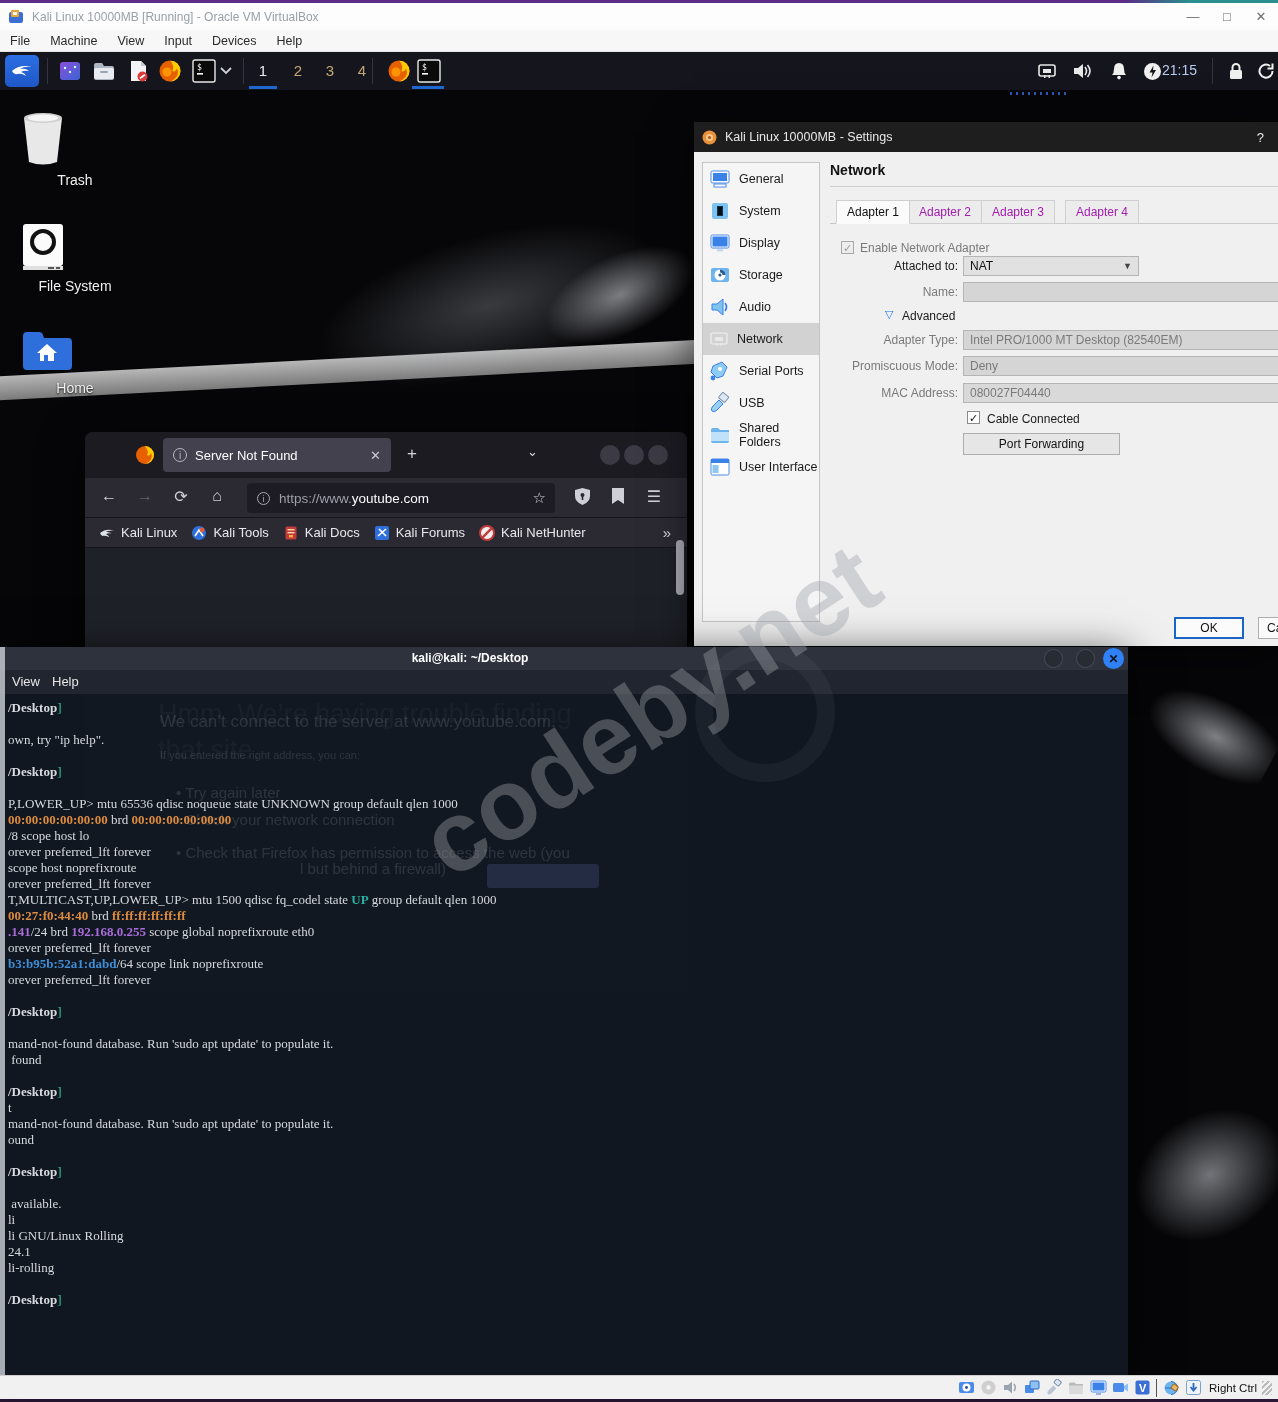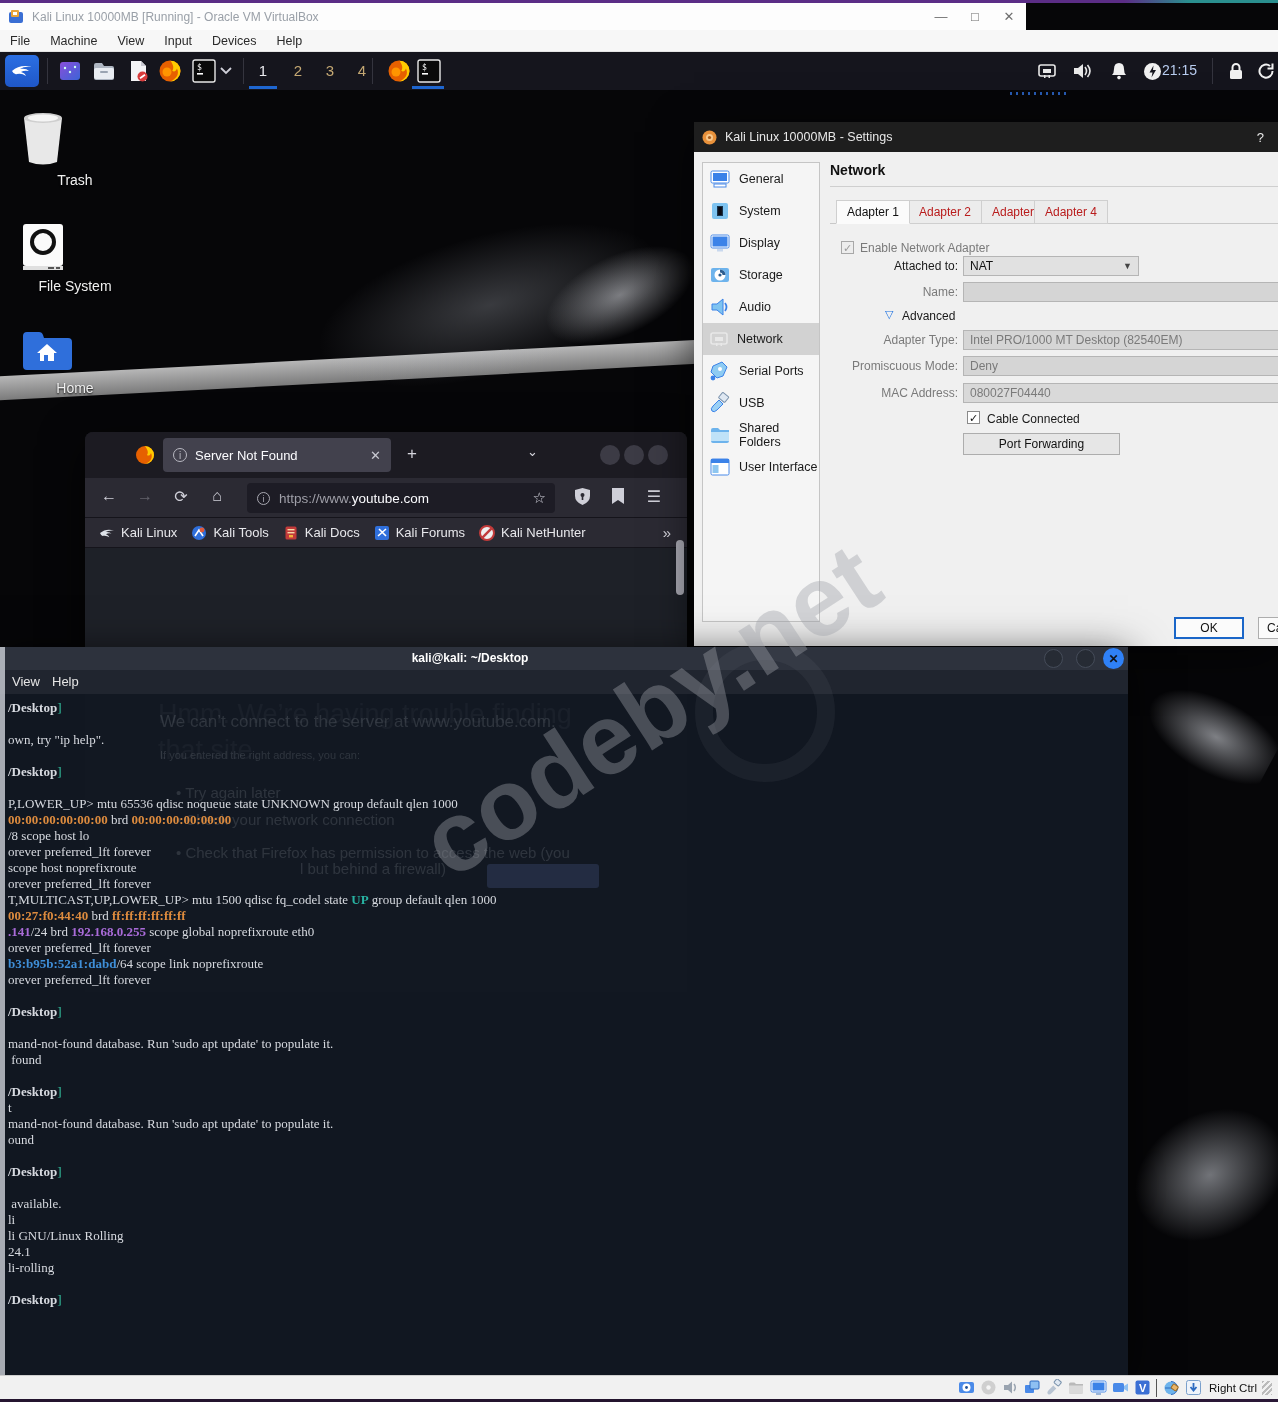--- a/index.html
+++ b/index.html
@@ -4,21 +4,21 @@
 <style>
   html,body{margin:0;padding:0;background:#000;}
   *{box-sizing:border-box;}
   #screen{position:relative;width:1278px;height:1402px;overflow:hidden;
     font-family:"Liberation Sans",sans-serif;background:#060608;}
   .abs{position:absolute;}
 
   
   #top-strip{left:0;top:0;width:1278px;height:3px;
     background:linear-gradient(90deg,#5b2d86 0%,#5b2d86 88%,#2a8f8f 93%,#2a8f8f 100%);}
-  #host-titlebar{left:0;top:3px;width:1026px;height:27px;background:#fdfdfd;color:#8a8f98;
+  #host-titlebar{left:0;top:3px;width:1278px;height:27px;background:#fdfdfd;color:#8a8f98;
     font-size:12px;display:flex;align-items:center;}
   #host-title{margin-left:8px;color:#9aa0a8;}
   .hostctl{width:34px;height:24px;display:flex;align-items:center;justify-content:center;color:#6e6e6e;font-size:13px;}
   #host-menubar{left:0;top:30px;width:1278px;height:22px;background:#f7f7f7;display:flex;align-items:center;
     font-size:12.5px;color:#2a2a2a;border-bottom:1px solid #e4e4e4;}
   #host-menubar .mi{padding:2px 10px;}
 
   
   #kali-panel{left:0;top:52px;width:1278px;height:38px;background:#15151d;display:block;}
   .psep{position:absolute;top:6px;width:1px;height:26px;background:#34343e;}
@@ -60,21 +60,21 @@
   
   #vb-dialog{left:694px;top:122px;width:584px;height:524px;background:#f0f0f0;box-shadow:0 10px 40px rgba(0,0,0,.6);overflow:hidden;}
   #vb-titlebar{position:absolute;left:0;top:0;width:100%;height:30px;background:#1e1e1e;color:#e8e8e8;
     font-size:12.5px;display:flex;align-items:center;}
   #vb-sidebar{position:absolute;left:8px;top:40px;width:118px;height:460px;background:#f5f5f5;border:1px solid #c5c5c5;}
   .sbitem{height:32px;display:flex;align-items:center;gap:8px;padding-left:6px;font-size:12.5px;color:#1a1a1a;}
   .sbitem.sel{background:#d2d2d2;}
   #vb-header{position:absolute;left:136px;top:40px;font-size:14px;font-weight:bold;color:#111;}
   #vb-hr{position:absolute;left:136px;top:64px;width:448px;height:1px;background:#cfcfcf;}
   .vtab{position:absolute;top:78px;height:24px;padding:0 10px;font-size:12px;display:flex;align-items:center;
-    background:#ececec;border:1px solid #cfcfcf;color:#b91c1c;}
+    background:#ececec;border:1px solid #cfcfcf;color:#a21caf;}
   .vtab.act{background:#fbfbfb;color:#111;border-bottom:1px solid #fbfbfb;z-index:2;}
   #vb-tabline{position:absolute;left:136px;top:101px;width:448px;height:1px;background:#c8c8c8;}
   .flabel{position:absolute;width:180px;text-align:right;font-size:12px;color:#7a7a7a;}
   .flabel.en{color:#1a1a1a;}
   .ffield{position:absolute;left:269px;height:20px;background:#d5d5d5;border:1px solid #b5b5b5;
     font-size:12px;color:#7a7a7a;display:flex;align-items:center;padding:0 6px;}
   .combo-arrow{margin-left:auto;font-size:9px;color:#444;}
   .vcheck{position:absolute;width:13px;height:13px;border:1px solid #8a8a8a;background:#fff;
     font-size:11px;line-height:12px;text-align:center;color:#111;}
   .vcheck.dis{background:#ededed;color:#9a9a9a;border-color:#a8a8a8;}
@@ -596,21 +596,21 @@
     <div class="vcheck" style="left:273px;top:289px;">✓</div>
     <div class="flabel en" style="left:293px;top:290px;text-align:left;width:140px;">Cable Connected</div>
 
     <div id="pf-btn" style="top:311px;">Port Forwarding</div>
 
     <div id="ok-btn">OK</div>
     <div id="cancel-btn">Cancel</div>
   <div class="vtab act" style="left: 142px;">Adapter 1</div>
       <div class="vtab" style="left: 214px;">Adapter 2</div>
       <div class="vtab" style="left: 287px;">Adapter 3</div>
-      <div class="vtab" style="left: 340px;">Adapter 4</div>
+      <div class="vtab" style="left: 371px;">Adapter 4</div>
     </div>
 
   <div class="abs" id="term" style="z-index:40;">
     <div id="term-titlebar">
       <span id="term-title">kali@kali: ~/Desktop</span>
       <span class="tbtn" style="left:1044px;"></span>
       <span class="tbtn" style="left:1076px;"></span>
       <span class="tbtn" id="term-close" style="left:1103px;">✕</span>
     </div>
     <div id="term-menubar">

